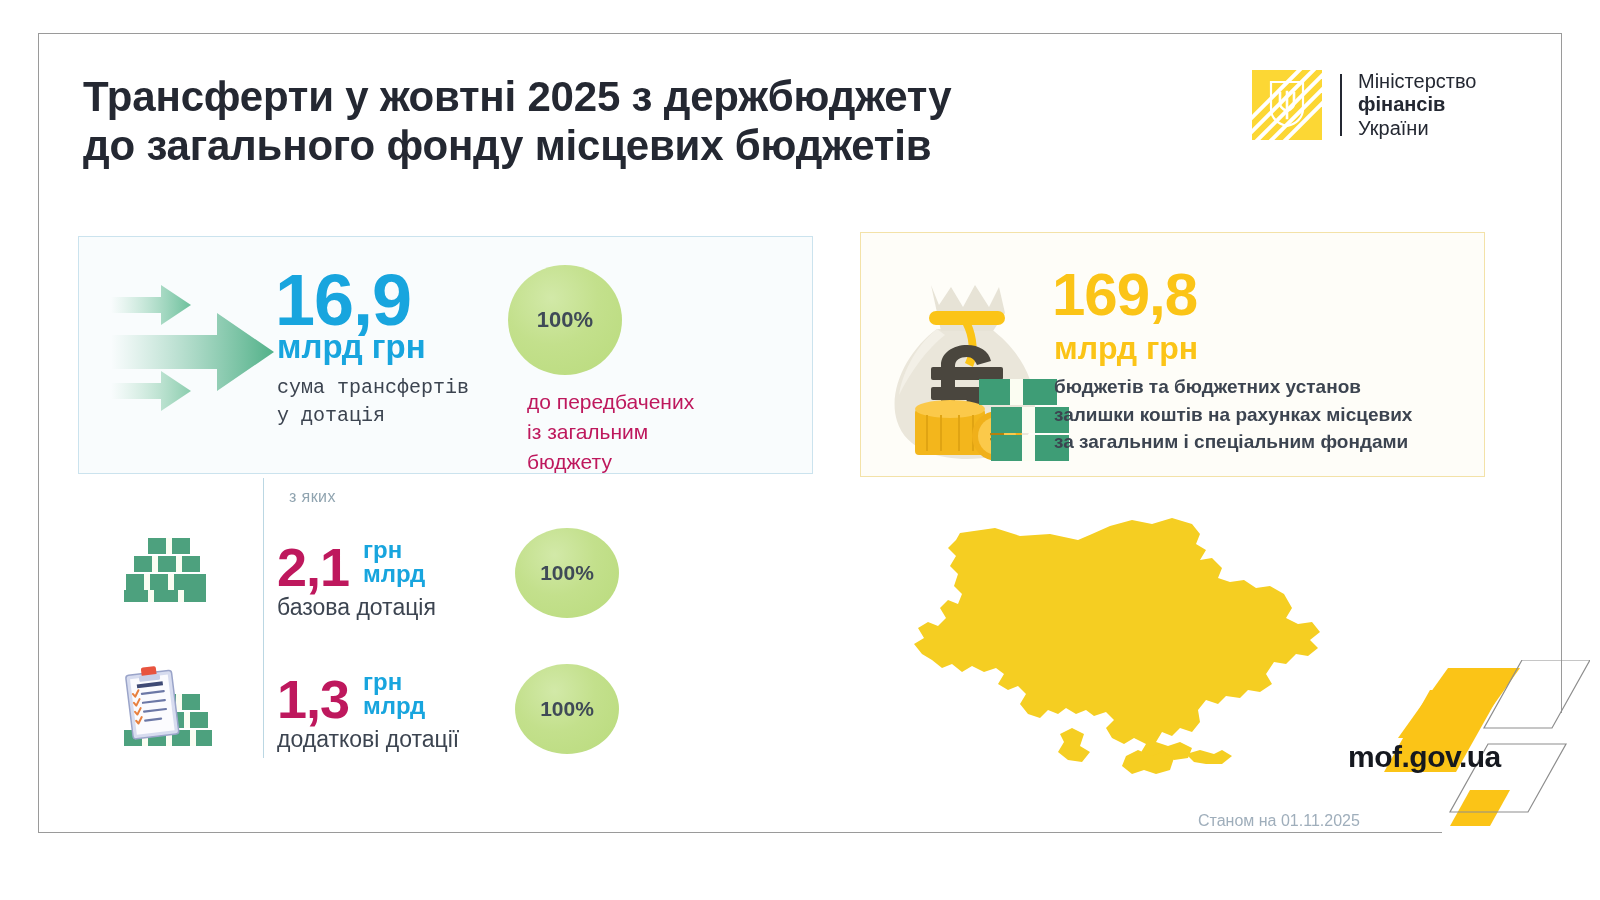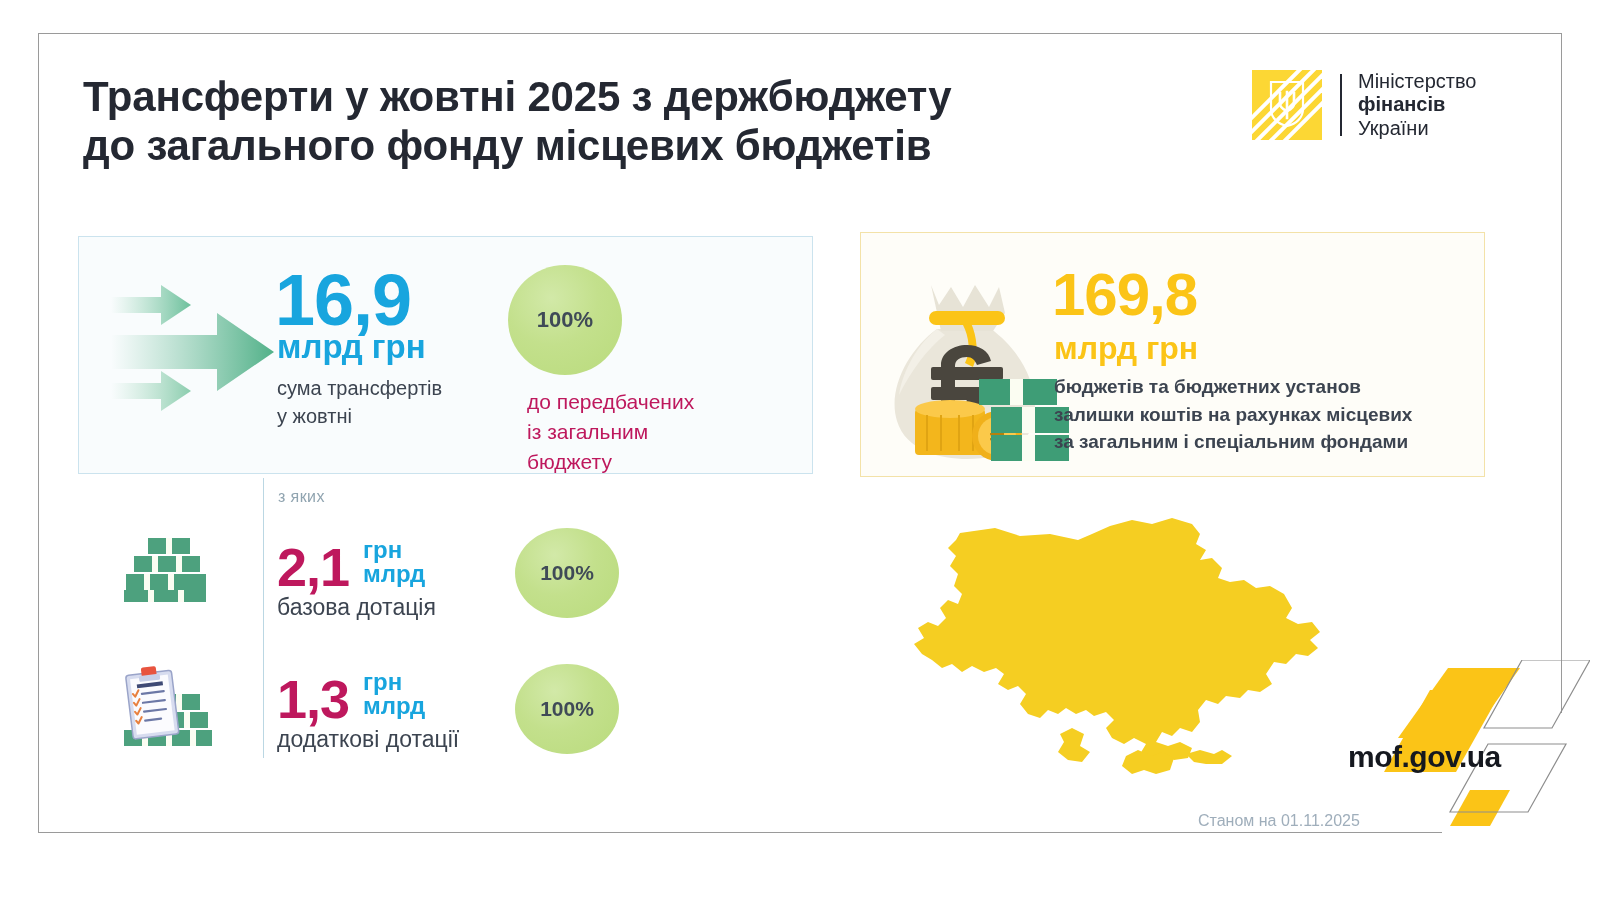--- a/index.html
+++ b/index.html
@@ -99,21 +99,21 @@
     font-weight: bold;
     letter-spacing: -1px;
   }
   .l-num { left: 275px; top: 264px; font-size: 72px; line-height: 1; }
   .l-unit {
     position: absolute; left: 277px; top: 330px;
     color: #18A5DE; font-weight: bold; font-size: 33px; line-height: 1;
   }
   .l-desc {
     position: absolute; left: 277px; top: 374px;
-    color: #3C4450; font-size: 20px; line-height: 1.42;
+    color: #3C4450; font-size: 20px; line-height: 1.42; font-family: Liberation Mono, monospace;
   }
 
   
   .pct-circle {
     position: absolute;
     border-radius: 50%;
     background: radial-gradient(circle at 38% 30%, #D2E9A8 0%, #C3E08C 45%, #B9DB7C 100%);
     display: flex; align-items: center; justify-content: center;
     color: #3F4A57; font-weight: bold;
   }
@@ -140,21 +140,21 @@
   }
 
   
   .vdiv {
     position: absolute;
     left: 263px; top: 478px;
     width: 1px; height: 280px;
     background: #BBD7E3;
   }
   .z-yakyh {
-    position: absolute; left: 278px; top: 488px;
+    position: absolute; left: 289px; top: 488px;
     color: #90A4B0; font-size: 16px; letter-spacing: 0.4px;
   }
   .sub-icon { position: absolute; }
   .sub-num {
     position: absolute;
     color: #be185d; font-weight: bold; font-size: 54px; line-height: 1;
     letter-spacing: -1px;
   }
   .sub-unit {
     position: absolute;
@@ -249,21 +249,21 @@
       <path d="M2 110 H52 V98 L82 118 L52 138 V126 H2 Z" fill="url(#ag3)"></path>
 
       <path d="M2 62 H108 V40 L165 79 L108 118 V96 H2 Z" fill="url(#ag1)"></path>
     </svg>
   </div>
 
   <div class="big-num l-num">16,9</div>
   <div class="l-unit">млрд грн</div>
   <div class="l-desc">
     <div>сума трансфертів</div>
-    <div>у жовтні</div>
+    <div>у дотація</div>
   </div>
 
   <div class="pct-circle" id="pct1">100%</div>
   <div class="pct1-cap">
     <div>до передбачених</div>
     <div>із загальним</div>
     <div>бюджету</div>
   </div>
 
   <div class="card-right">

